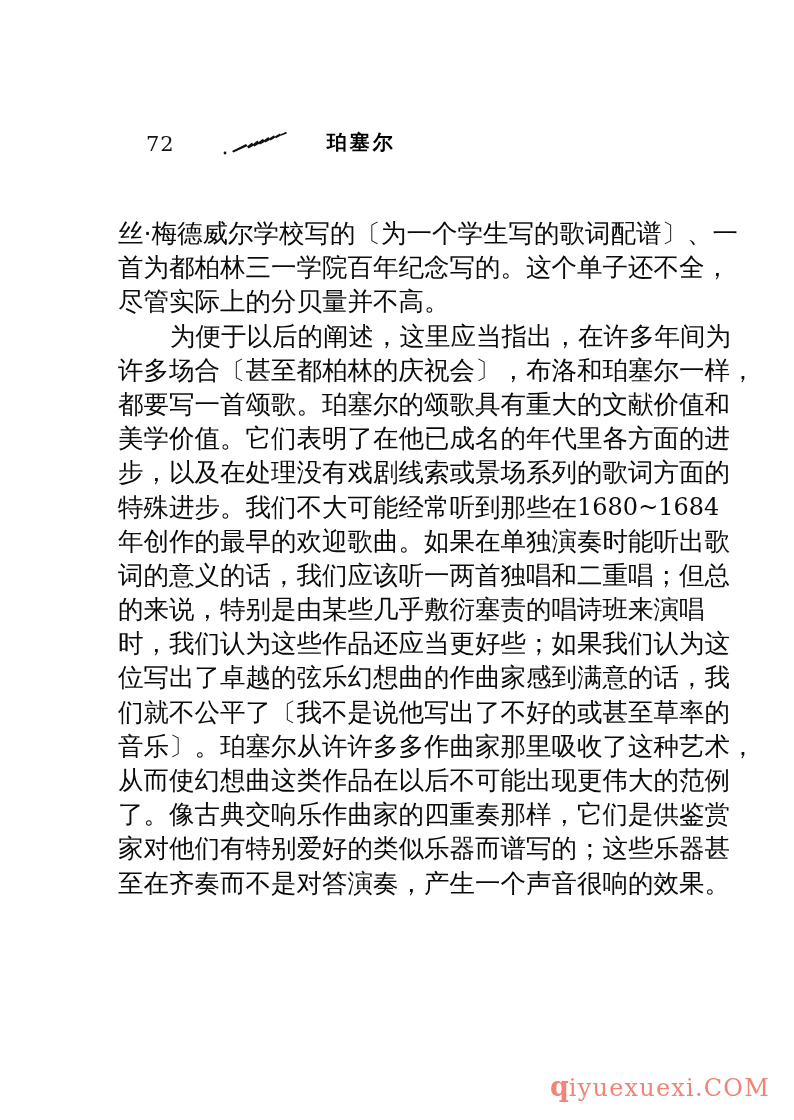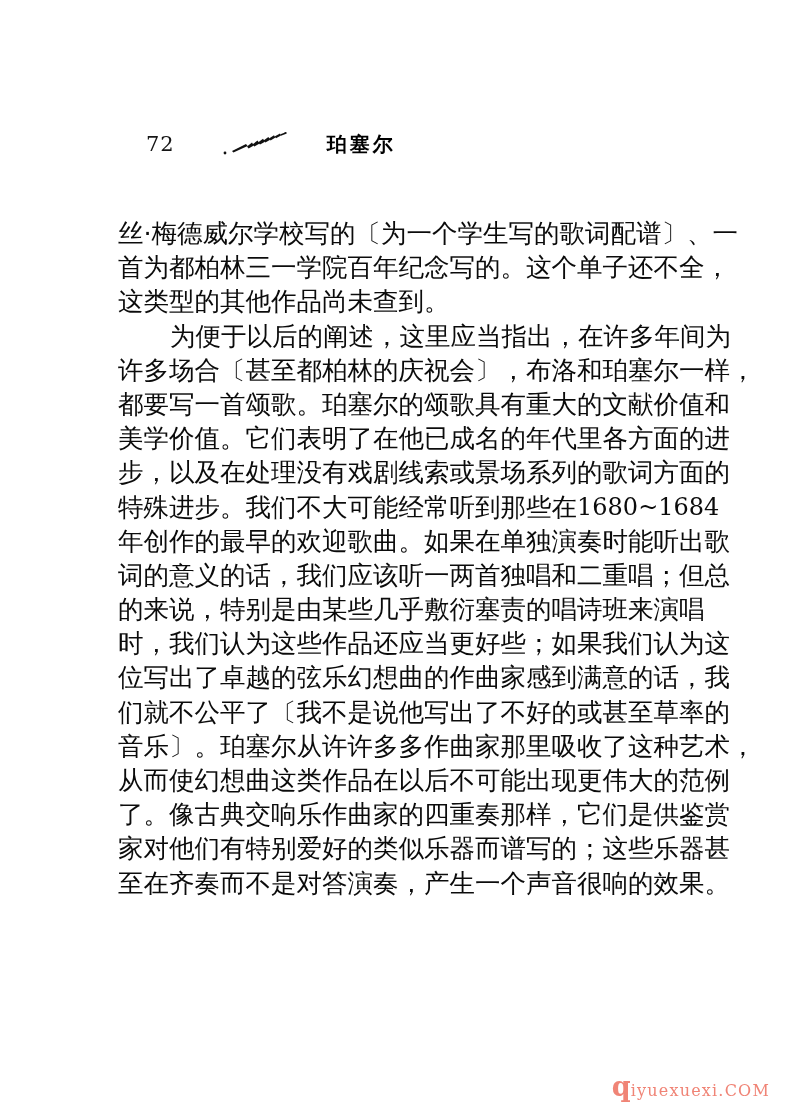--- a/index.html
+++ b/index.html
@@ -45,21 +45,21 @@
     margin-left: 30px;
     width: 66px;
     height: 26px;
     position: relative;
     flex: 0 0 auto;
   }
   .head-ornament svg { display: block; }
 
   .head-title {
     margin-left: 22px;
-    font-family: Liberation Serif, serif;
+    font-family: Liberation Mono, monospace;
     font-size: 20px;
     font-weight: bold;
     letter-spacing: 3px;
     color: #000000;
     line-height: 1;
   }
 
   
   .body-text {
     position: absolute;
@@ -109,21 +109,21 @@
     font-family: "DejaVu Serif", serif;
     user-select: none;
   }
   .watermark .wm-q {
     font-size: 27px;
     font-weight: bold;
     line-height: 1;
     letter-spacing: 0px;
   }
   .watermark .wm-rest {
-    font-size: 16px;
+    font-size: 24px;
     letter-spacing: 1.2px;
     line-height: 1;
   }
 </style>
 </head>
 <body>
 
 <div class="page">
 
   <div class="running-head">
@@ -197,21 +197,21 @@
           <span>。</span>
           <span>这</span>
           <span>个</span>
           <span>单</span>
           <span>子</span>
           <span>还</span>
           <span>不</span>
           <span>全</span>
           <span>，</span>
         </div>
-        <div class="line ragged">这类型的其他作品尚未查到。</div>
+        <div class="line ragged">尽管实际上的分贝量并不高。</div>
       </div>
       <div class="para">
         <div class="line justify indent">
           <span>为</span>
           <span>便</span>
           <span>于</span>
           <span>以</span>
           <span>后</span>
           <span>的</span>
           <span>阐</span>

